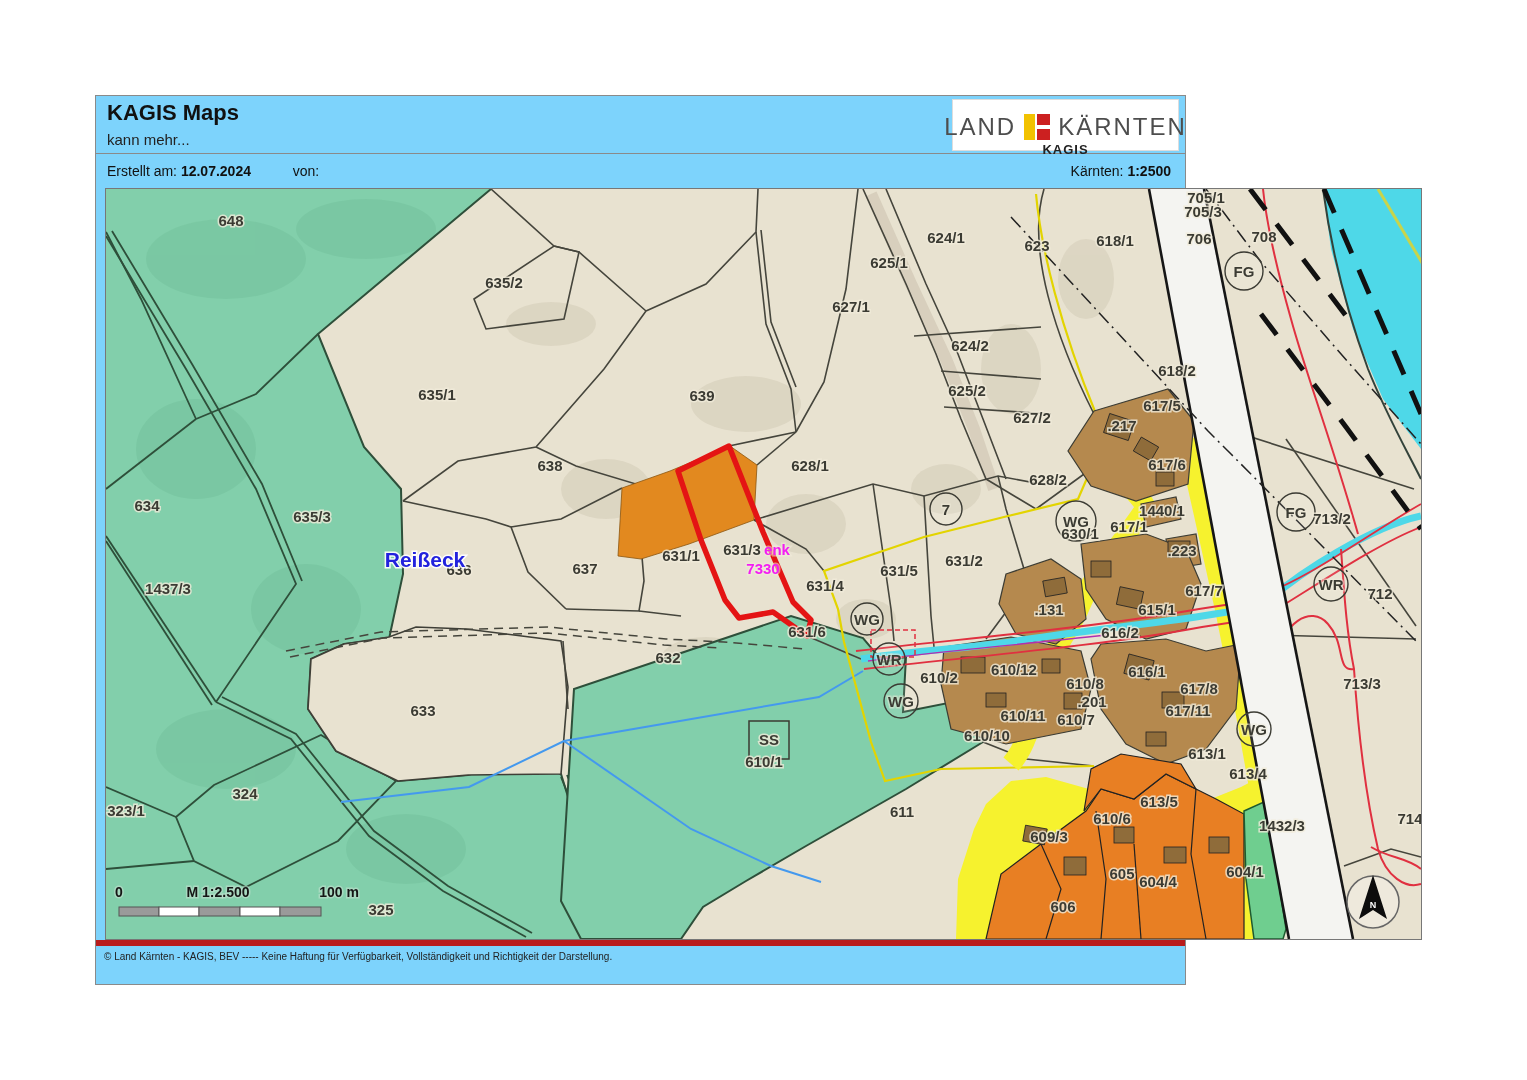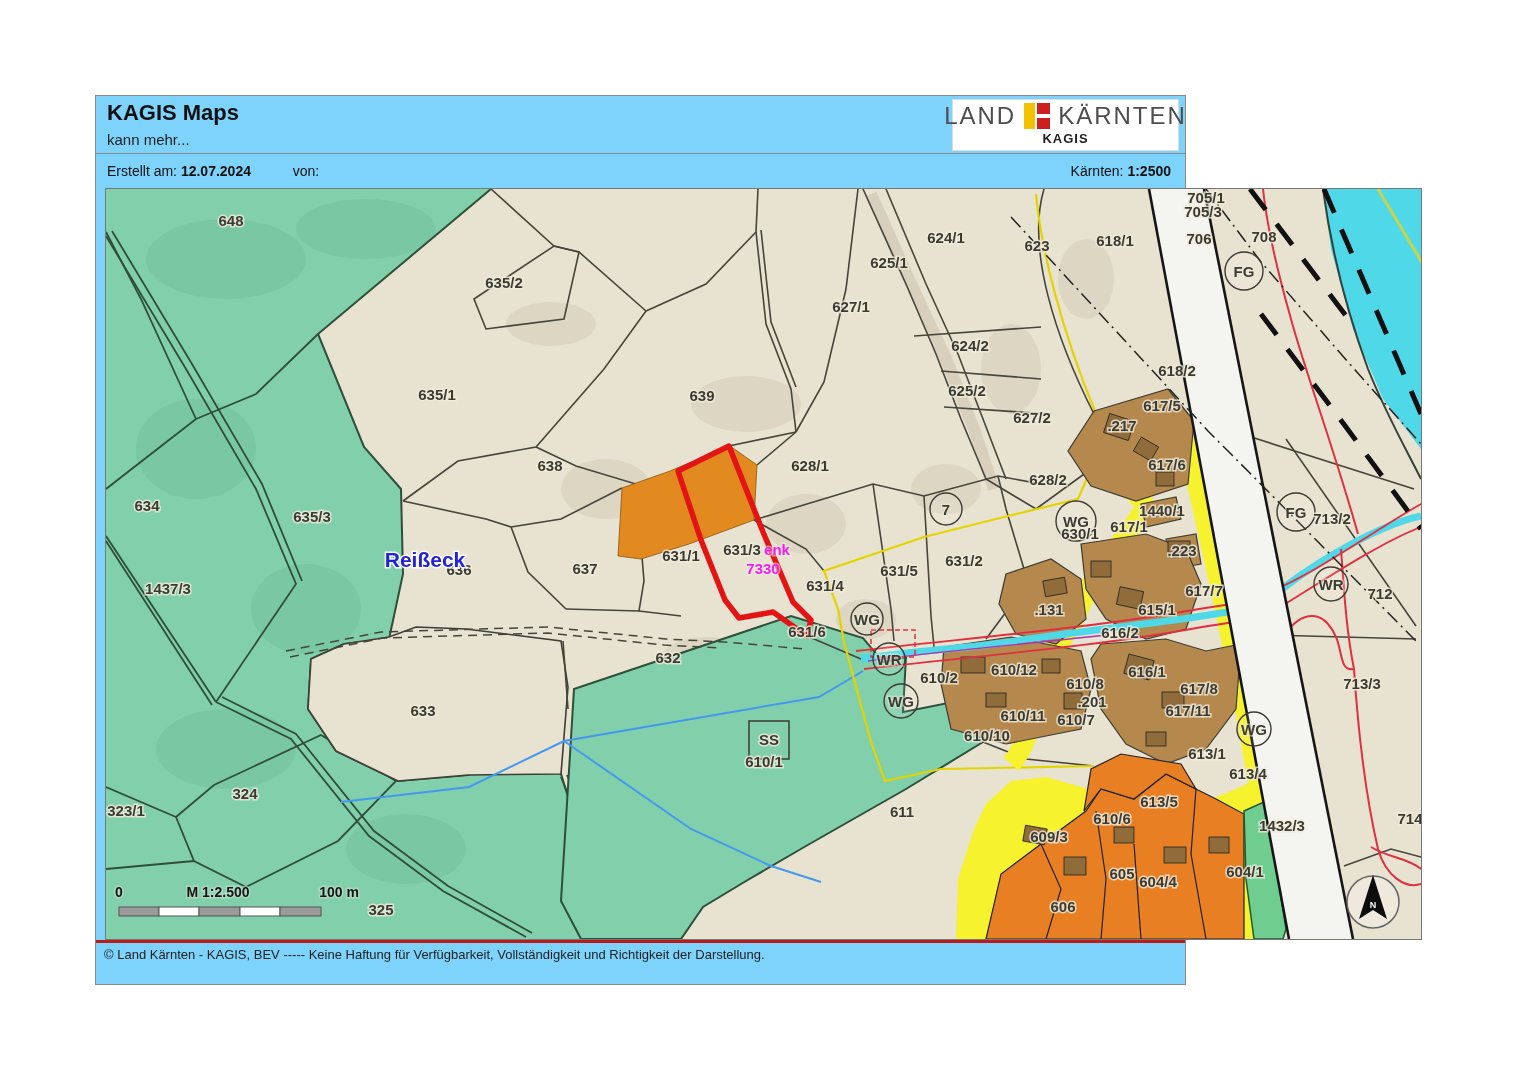--- a/index.html
+++ b/index.html
@@ -2,42 +2,42 @@
 <html><head>
 <meta charset="utf-8">
 <style>
   html,body{margin:0;padding:0;background:#ffffff;font-family:"Liberation Sans",sans-serif;}
   .page{position:relative;width:1527px;height:1080px;background:#fff;overflow:hidden;}
   .doc{position:absolute;left:95px;top:95px;width:1091px;height:890px;border:1px solid #8a8a8a;background:#7dd3fc;box-sizing:border-box;}
   .hdr{position:relative;height:57px;border-bottom:1px solid #8a8a8a;}
   .hdr .title{position:absolute;left:11px;top:4px;font-size:22px;font-weight:bold;color:#111;}
   .hdr .subtitle{position:absolute;left:11px;top:35px;font-size:15px;color:#222;}
   .logo{position:absolute;right:6px;top:3px;width:225px;height:50px;border:1px solid #ddd;background:#fff;text-align:center;}
-  .logo .row{display:flex;align-items:center;justify-content:center;gap:8px;margin-top:2px;}
+  .logo .row{display:flex;align-items:center;justify-content:center;gap:8px;margin-top:13px;}
   .logo .word{font-size:24px;color:#4d4d4d;letter-spacing:2px;}
   .flag{display:inline-flex;gap:2px;height:26px;}
   .flag .y{width:11px;height:26px;background:#f2c200;}
   .flag .rcol{display:flex;flex-direction:column;justify-content:space-between;height:26px;}
   .flag .r{width:13px;height:11px;background:#cc2020;}
   .logo .sub{font-size:13px;font-weight:bold;color:#222;letter-spacing:1px;margin-top:1px;}
   .infobar{position:relative;height:34px;font-size:14px;color:#111;}
   .infobar .left{position:absolute;left:11px;top:9px;}
   .infobar .right{position:absolute;right:14px;top:9px;}
   .b{font-weight:bold;margin-top:8px;}
   .gap{display:inline-block;width:34px;}
   .mapwrap{position:relative;margin-left:9px;width:1315px;height:750px;border:1px solid #777;box-sizing:content-box;}
   svg{display:block;}
   .plabel{font-family:"Liberation Sans",sans-serif;font-size:15px;font-weight:bold;fill:#3b3b33;text-anchor:middle;paint-order:stroke;stroke:rgba(240,235,218,0.8);stroke-width:3px;}
   .place{font-size:21px;fill:#2222dd;stroke:rgba(255,255,255,0.9);}
   .mag{fill:#f31df3;stroke:rgba(240,235,218,0.55);}
   .sb{font-size:14px;fill:#151515;stroke:rgba(200,225,210,0.55);}
   .zlabel{stroke:rgba(240,235,218,0.5);}
   .zcirc{fill:rgba(255,255,255,0.10);stroke:#3b3b33;stroke-width:1.4;}
   .north{font-size:9px;fill:#ffffff;stroke:none;}
-  .ftr{position:relative;height:44px;border-top:3px solid #b91c1c;font-size:13px;color:#222;}
+  .ftr{position:relative;height:44px;border-top:6px solid #b91c1c;font-size:10px;color:#222;}
   .ftr .fl{position:absolute;left:8px;top:4px;line-height:1.3;}
   .ftr .fr{position:absolute;right:8px;top:3px;line-height:1.25;text-align:right;}
 </style>
 </head>
 <body>
 
 <div class="page">
   <div class="doc">
 
     <div class="hdr">

